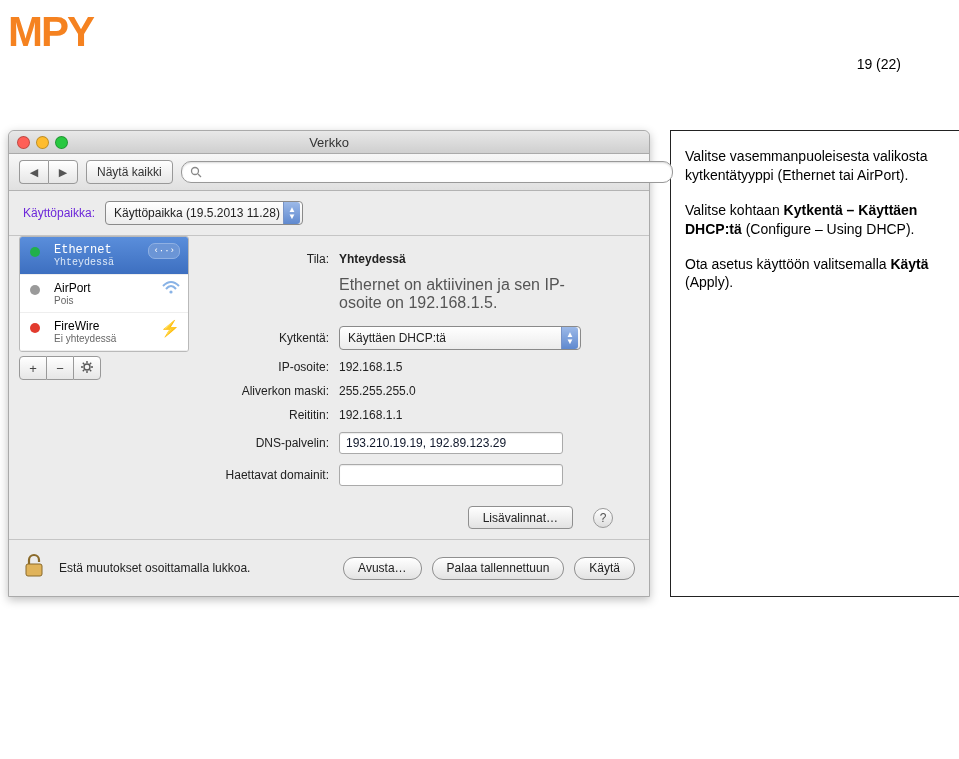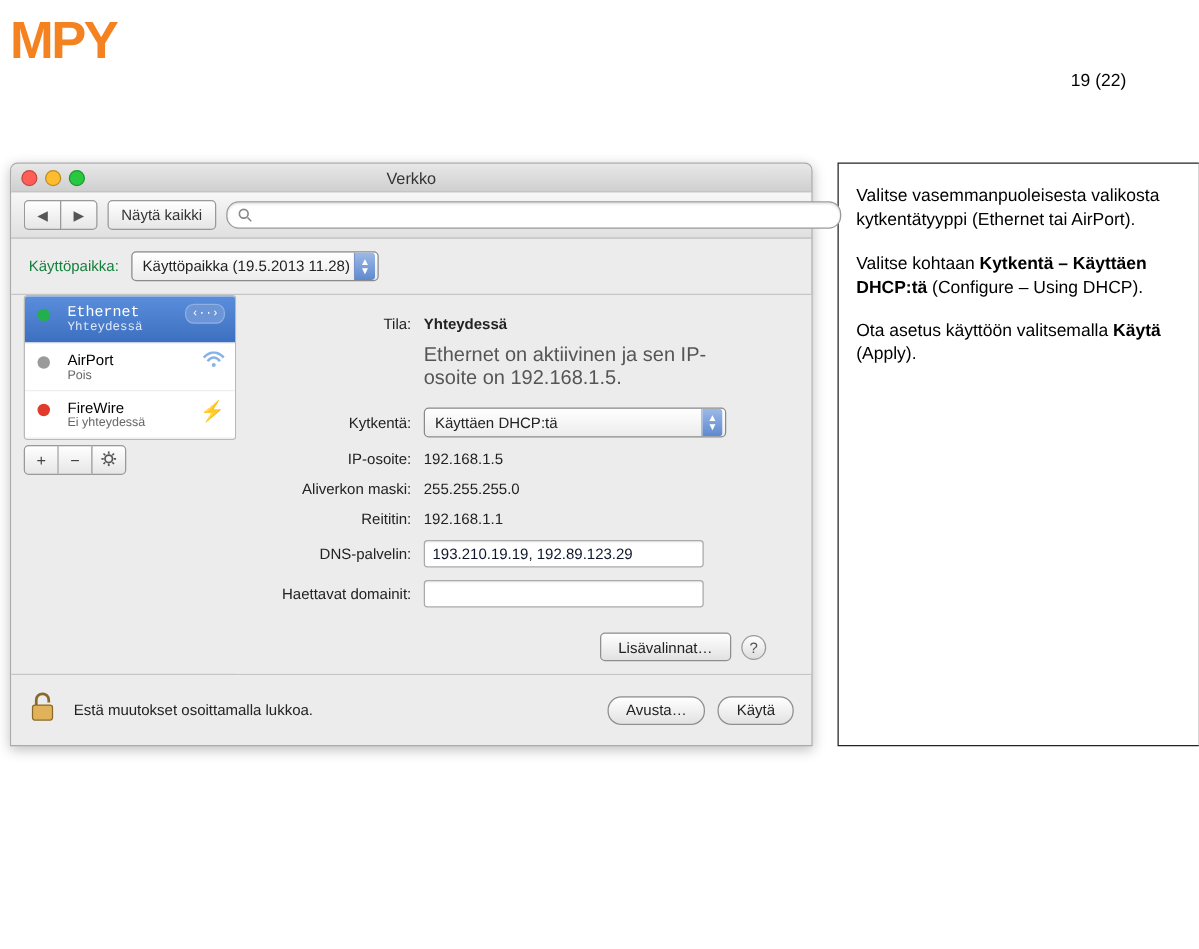--- a/index.html
+++ b/index.html
@@ -89,21 +89,21 @@
   }
   .search-icon {
     position:absolute; left:9px; top:5px; color:#888;
   }
   .loc-row {
     display:flex; align-items:center; gap:10px;
     padding: 10px 14px;
     background: #ececec;
     border-bottom:1px solid #c5c5c5;
   }
-  .loc-label { color:#15803d; }
+  .loc-label { color:#6d28d9; }
   .combo {
     background:linear-gradient(#fff,#ececec);
     border:1px solid #8a8a8a; border-radius:4px;
     height:22px; padding:0 22px 0 8px;
     display:flex; align-items:center; font-size:12px;
     position:relative; color:#222;
   }
   .combo .arrows {
     position:absolute; right:2px; top:0; bottom:0; width:16px;
     background:linear-gradient(#9cb9e8,#5f89cf);
@@ -187,20 +187,21 @@
   .textfield {
     height:18px; border:1px solid #aaa; border-radius:3px;
     background:#fff; padding:1px 6px; font-size:12px; color:#222;
     box-shadow: inset 0 1px 1px rgba(0,0,0,0.08);
     width:210px;
   }
   .textfield.dim { color:#0f172a; }
   .adv-row {
     display:flex; justify-content:flex-end; align-items:center;
     padding: 10px 18px 10px 0;
+    gap: 12px;
   }
   .help-circle {
     width:18px; height:18px; border-radius:50%;
     background:linear-gradient(#fff,#ddd);
     border:1px solid #999; color:#555;
     display:flex; align-items:center; justify-content:center;
     font-size:12px; margin-left:8px;
   }
   .footer-bar {
     border-top:1px solid #c5c5c5;
@@ -387,20 +388,21 @@
 
       <div class="footer-bar">
         <span class="lock">
           <svg width="22" height="26" viewBox="0 0 22 26">
             <rect x="3" y="12" width="16" height="12" rx="2" fill="#e0b35a" stroke="#8a6a2a"></rect>
             <path d="M6 12 V8 a5 5 0 0 1 10 0 V10" fill="none" stroke="#8a6a2a" stroke-width="2.2"></path>
           </svg>
         </span>
         <span class="footer-text">Estä muutokset osoittamalla lukkoa.</span>
         <div class="pill">Avusta…</div>
+        <div class="pill">Palaa tallennettuun</div>
         <div class="pill">Käytä</div>
       </div>
 
     </div>
   </div>
 
   <div class="callout">
     <p>
       <span>Valitse vasemmanpuoleisesta valikosta kytkentätyyppi </span><span>(Ethernet tai AirPort).</span>
     </p>

